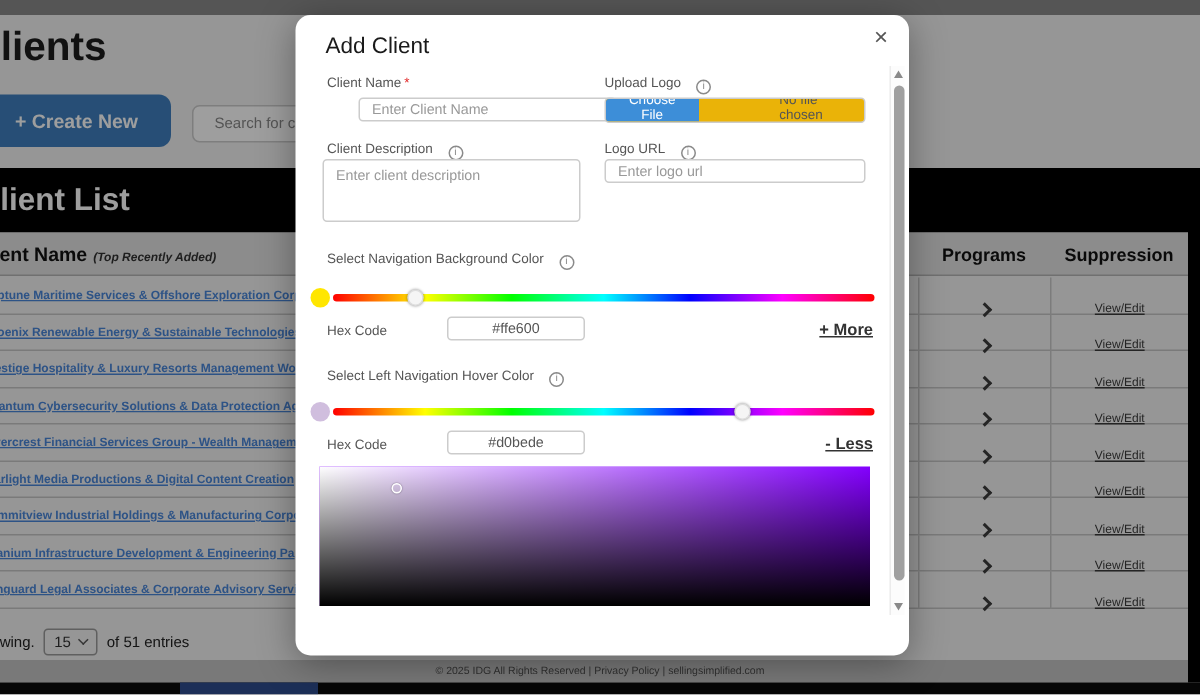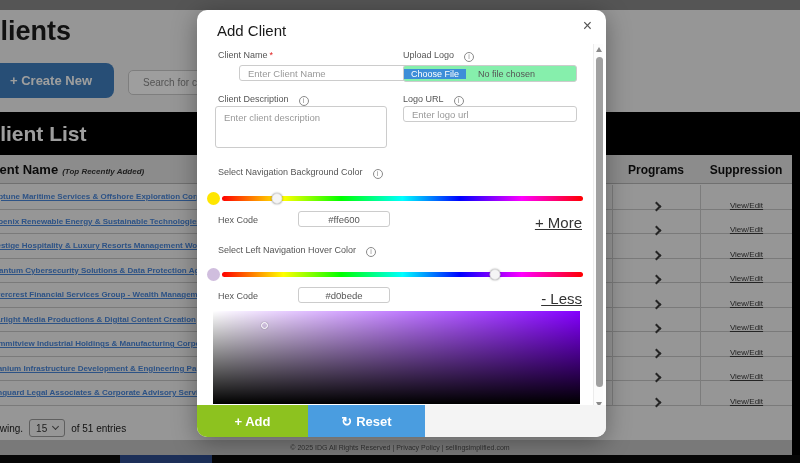--- a/index.html
+++ b/index.html
@@ -63,34 +63,34 @@
   .f-label { position:absolute; font-size:9px; color:#555; white-space:nowrap; }
   .req { color:#e02020; margin-left:2px; }
   .info-i { display:inline-block; width:10px; height:10px; border:1px solid #8a8a8a; border-radius:50%; color:#8a8a8a;
             font-size:7px; line-height:8px; text-align:center; margin-left:10px; vertical-align:-1px; font-style:normal; }
   .f-input { position:absolute; height:16px; border:1px solid #ccc; border-radius:3px; font-size:9.5px; color:#555;
              padding:0 8px; outline:none; background:#fff; font-family:"Liberation Sans", sans-serif; }
   .f-input::placeholder, .f-textarea::placeholder { color:#999; }
   .f-textarea { position:absolute; left:18px; top:96px; width:172px; height:42px; border:1px solid #ccc; border-radius:3px;
                 font-size:9.5px; color:#555; padding:5px 8px; resize:none; outline:none; font-family:"Liberation Sans", sans-serif; }
   .file-box { position:absolute; left:206px; top:55px; width:174px; height:17px; border:1px solid #ccc; border-radius:3px;
-              display:flex; align-items:center; overflow:hidden; background:#86efac; }
+              display:flex; align-items:flex-end; overflow:hidden; background:#eab308; }
   .choose-btn { background:#3d8ed8; color:#fff; font-size:9px; display:flex; align-items:center; padding:0 7px; border:none; }
-  .file-status { font-size:9px; color:#555; display:flex; align-items:center; padding-left:12px; }
+  .file-status { font-size:9px; color:#555; display:flex; align-items:center; padding-left:12px;margin-left:42px; }
 
   .slider-row { position:absolute; left:0; width:100%; height:13px; }
   .swatch { position:absolute; left:10px; top:0; width:13px; height:13px; border-radius:50%; }
   .hue-track { position:absolute; left:25px; top:4px; width:361px; height:5px; border-radius:3px;
                background:linear-gradient(to right,#f00 0%,#ff0 17%,#0f0 33%,#0ff 50%,#00f 66%,#f0f 83%,#f00 100%); }
   .hue-handle { position:absolute; top:-3.5px; width:11px; height:11px; border-radius:50%; background:#f5f5f5;
                 border:1px solid #ddd; box-shadow:0 0 2px rgba(0,0,0,0.45); transform:translateX(-50%); }
   .hex-row { position:absolute; left:0; width:100%; height:16px; }
   .hex-label { position:absolute; left:21px; top:4px; font-size:9px; color:#555; }
   .hex-input { left:101px; top:0; width:92px; text-align:center; }
-  .toggle-link { position:absolute; right:24px; top:3px; font-size:15px; font-weight:normal; color:#333; text-decoration:underline; cursor:pointer; }
+  .toggle-link { position:absolute; right:24px; top:3px; font-size:11px; font-weight:bold; color:#333; text-decoration:underline; cursor:pointer; }
 
   .sat-panel { position:absolute; left:16px; top:301px; width:367px; height:93px;
                background:linear-gradient(to top,#000,rgba(0,0,0,0)),linear-gradient(to right,#fff,rgba(255,255,255,0)),#8400ff; }
   .sat-marker { position:absolute; left:13%; top:12%; width:7px; height:7px; border:1.5px solid #fff; border-radius:50%;
                 box-shadow:0 0 1px rgba(0,0,0,0.6); }
 
   .m-footer { position:absolute; left:0; top:395px; width:409px; height:32px; display:flex; }
   .btn-add { width:111px; height:32px; background:#8dc21f; color:#fff; font-size:13px; font-weight:bold; border:none;
              border-radius:0 0 0 10px; display:flex; align-items:center; justify-content:center; }
   .btn-reset { width:117px; height:32px; background:#4a9de0; color:#fff; font-size:13px; font-weight:bold; border:none;
@@ -290,23 +290,15 @@
     <div class="hex-row" style="top:277px;">
       <span class="hex-label">Hex Code</span>
       <input class="f-input hex-input" type="text" value="#d0bede" style="">
       <a class="toggle-link">- Less</a>
     </div>
 
     <div class="sat-panel">
       <span class="sat-marker"></span>
     </div>
 
-    <div class="m-footer">
-      <button class="btn-add">+ Add</button>
-      <button class="btn-reset">
-        <span class="reset-glyph">↻</span>
-        <span>Reset</span>
-      </button>
-      <div class="filler"></div>
-    </div>
   </div>
 
 </div>
 
 </body></html>

